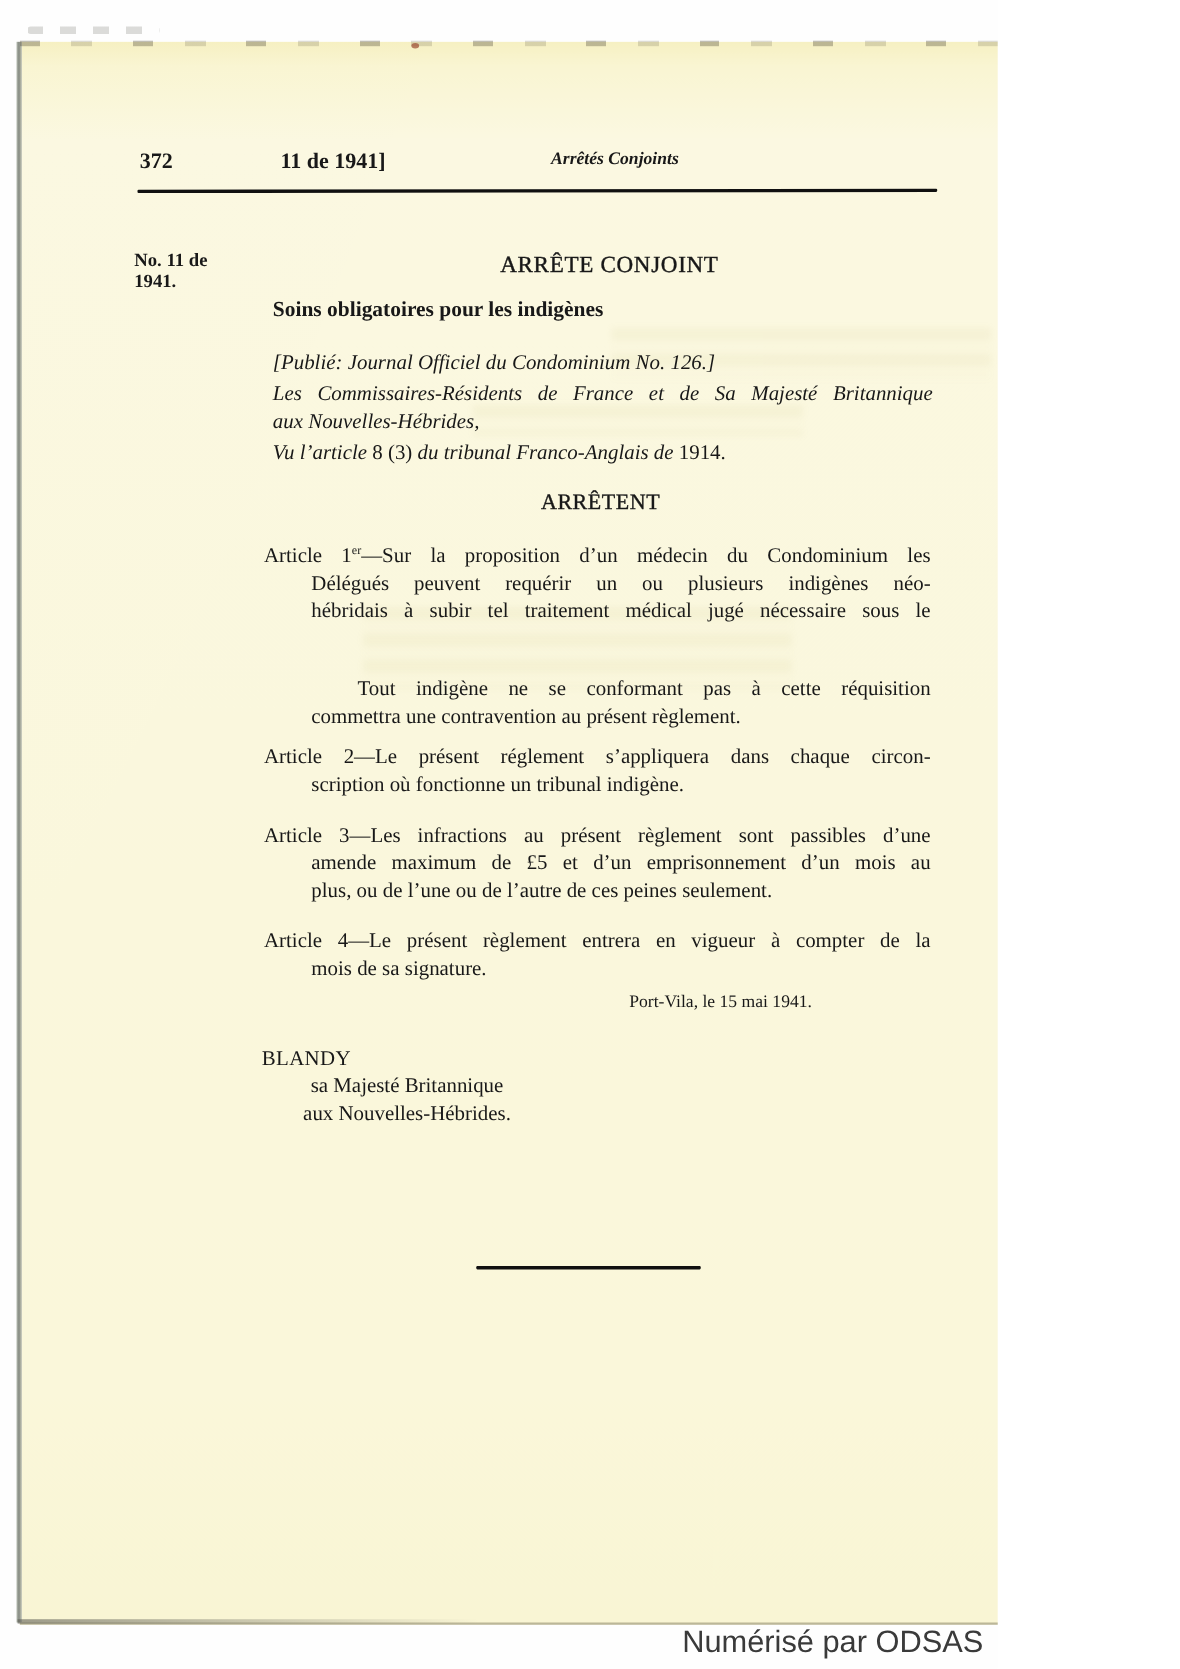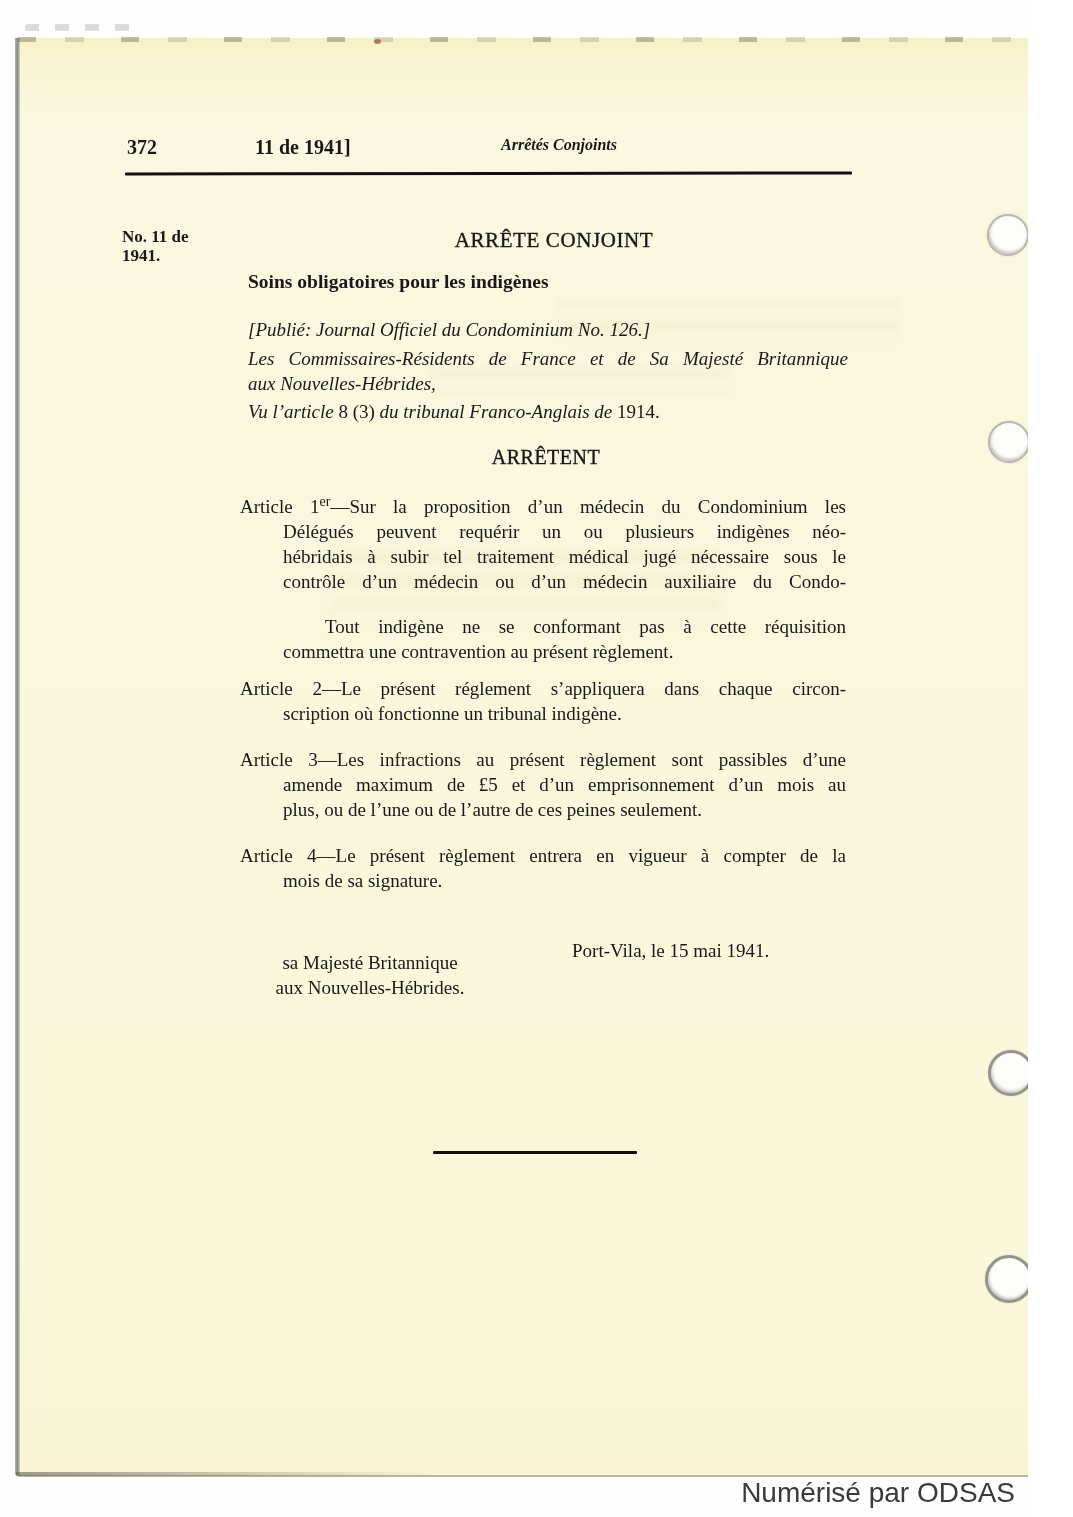--- a/index.html
+++ b/index.html
@@ -1,16 +1,16 @@
 <!DOCTYPE html>
 <html><head>
 <meta charset="utf-8">
 <style>
   html,body{margin:0;padding:0;background:#ffffff;}
-  .canvas{position:relative;width:1028px;height:1517px;background:#fefefe;overflow:hidden;
+  .canvas{position:relative;width:907px;height:1517px;background:#fefefe;overflow:hidden;
           font-family:"Liberation Serif",serif;color:#181818;}
   
   .paper{position:absolute;left:18px;top:38px;width:1055px;height:1437px;
          background:linear-gradient(180deg,#f6f0c2 0px,#f9f5d2 22px,#fbf8e1 90px,#faf7dc 55%,#faf7da 85%,#f9f5d4 100%);
          border-bottom:2px solid rgba(115,113,102,.45);}
   .paper-edge-left{position:absolute;left:15px;top:38px;width:5px;height:1437px;
          background:linear-gradient(90deg,#aab0a4 0%,#6e746a 45%,#c8cbc0 100%);opacity:.85;}
   .torn-top{position:absolute;left:18px;top:37px;width:1055px;height:5px;opacity:.55;
          background:repeating-linear-gradient(90deg,rgba(84,78,60,.65) 0 18px,rgba(84,78,60,0) 18px 47px,rgba(84,78,60,.35) 47px 66px,rgba(84,78,60,0) 66px 103px);}
   .torn-top-smudge{position:absolute;left:25px;top:24px;width:120px;height:7px;opacity:.35;
@@ -37,21 +37,21 @@
   .hdr-it{font-weight:bold;font-style:italic;font-size:16px;margin-left:24px;}
   .rule{position:absolute;background:#101010;border-radius:1px;}
   .margin-note{position:absolute;font-weight:bold;font-size:17px;line-height:19px;white-space:nowrap;}
   .doc-title{position:absolute;font-size:21px;letter-spacing:.6px;text-align:center;
              -webkit-text-stroke:.35px #181818;}
   .subject{position:absolute;font-weight:bold;font-size:19.5px;white-space:nowrap;}
   .italic-block{font-style:italic;}
   .upright{font-style:normal;}
   .decree{position:absolute;font-size:20px;letter-spacing:.5px;text-align:center;
           -webkit-text-stroke:.35px #181818;}
-  sup.ord{font-size:14px;vertical-align:7px;}
+  sup.ord{font-size:11px;vertical-align:7px;}
   .sig-col{position:absolute;font-size:19px;line-height:25px;}
   .sig-name{letter-spacing:.3px;}
   .sig-center{text-align:center;}
   .watermark{position:absolute;font-family:"Liberation Sans",sans-serif;font-size:28px;color:#3a3a3a;white-space:nowrap;}
 </style>
 </head>
 <body>
 
 <div class="canvas">
 
@@ -97,21 +97,20 @@
   <div class="block italic-block" style="left:248px;top:399px;width:610px;">
     <div class="line"><span>Vu l’article</span><span class="upright"> 8 (3) </span><span>du tribunal Franco-Anglais de</span><span class="upright"> 1914.</span></div>
   </div>
 
   <div class="decree" style="left:396px;top:446px;width:300px;">ARRÊTENT</div>
 
   <div class="block" style="left:240px;top:489px;width:606px;">
     <div class="line stretch"><span>Article 1</span><sup class="ord">er</sup><span>—Sur la proposition d’un médecin du Condominium les</span></div>
     <div class="line stretch cont">Délégués peuvent requérir un ou plusieurs indigènes néo-</div>
     <div class="line stretch cont">hébridais à subir tel traitement médical jugé nécessaire sous le</div>
-    <div class="line stretch cont">contrôle d’un médecin ou d’un médecin auxiliaire du Condo-</div>
   </div>
 
   <div class="block" style="left:283px;top:614px;width:563px;">
     <div class="line stretch indent1">Tout indigène ne se conformant pas à cette réquisition</div>
     <div class="line">commettra une contravention au présent règlement.</div>
   </div>
 
   <div class="block" style="left:240px;top:676px;width:606px;">
     <div class="line stretch">Article 2—Le présent réglement s’appliquera dans chaque circon-</div>
     <div class="line cont">scription où fonctionne un tribunal indigène.</div>
@@ -121,23 +120,24 @@
     <div class="line stretch">Article 3—Les infractions au présent règlement sont passibles d’une</div>
     <div class="line stretch cont">amende maximum de £5 et d’un emprisonnement d’un mois au</div>
     <div class="line cont">plus, ou de l’une ou de l’autre de ces peines seulement.</div>
   </div>
 
   <div class="block" style="left:240px;top:843px;width:606px;">
     <div class="line stretch">Article 4—Le présent règlement entrera en vigueur à compter de la</div>
     <div class="line cont">mois de sa signature.</div>
   </div>
 
-  <div class="t" style="left:572px;top:902px;font-size:19px;margin-top:38px;">Port-Vila, le 15 mai 1941.</div>
+  <div class="t" style="left:572px;top:902px;font-size:16px;">Port-Vila, le 15 mai 1941.</div>
 
   <div class="sig-col" style="left:238px;top:950px;width:264px;">
+    <div class="sig-name">BLANDY</div>
     <div class="sig-center">sa Majesté Britannique</div>
     <div class="sig-center">aux Nouvelles-Hébrides.</div>
   </div>
 
   <div class="rule" style="left:433px;top:1151px;width:204px;height:3px;"></div>
 
   <div class="watermark" style="right:13px;top:1477px;">Numérisé par ODSAS</div>
 
 </div>
 

